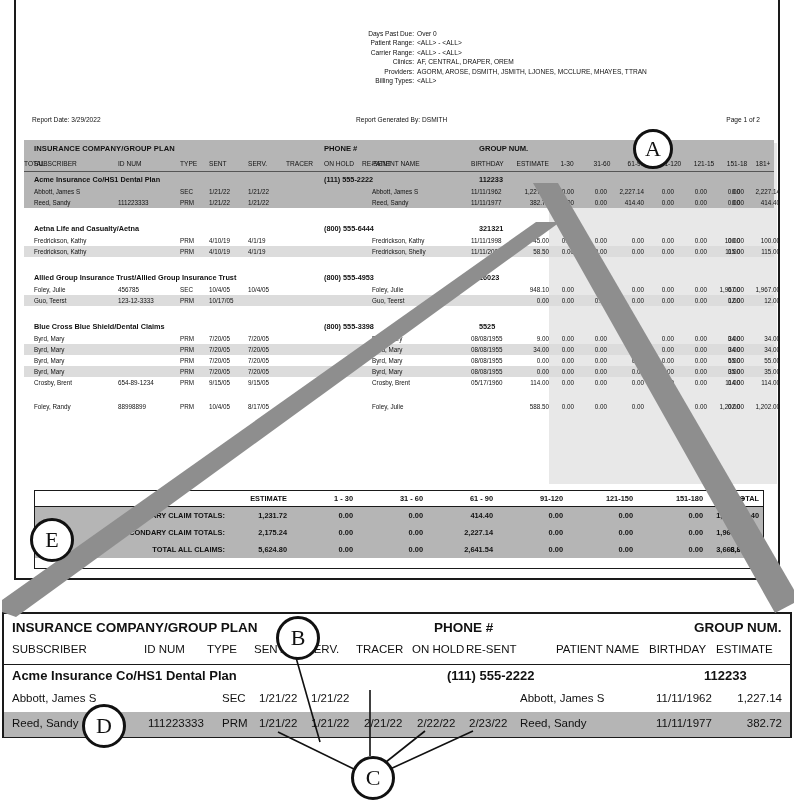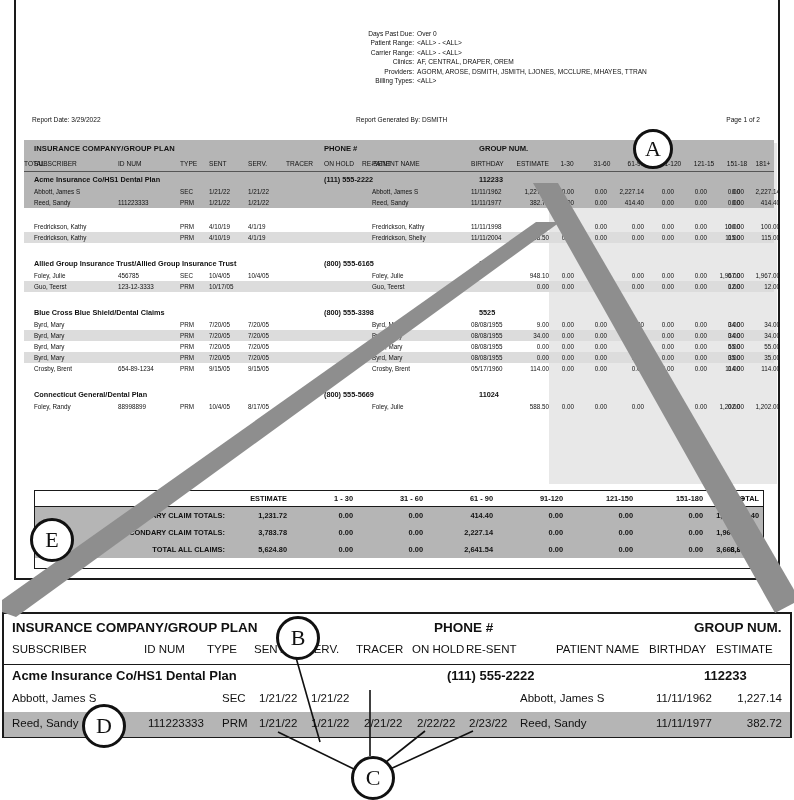--- a/index.html
+++ b/index.html
@@ -248,20 +248,25 @@
             <span class="n1">0.00</span>
             <span class="n2">0.00</span>
             <span class="n3">414.40</span>
             <span class="n4">0.00</span>
             <span class="n5">0.00</span>
             <span class="n6">0.00</span>
             <span class="n7" style="left: 686px; width: 34px; text-align: right;">0.00</span>
             <span class="n8" style="left: 716px; width: 40px; text-align: right;">414.40</span>
           </div>
           <div class="spacer"></div>
+          <div class="grp">
+            <span class="g-name">Aetna Life and Casualty/Aetna</span>
+            <span class="g-phone">(800) 555-6444</span>
+            <span class="g-num">321321</span>
+          </div>
           <div class="row">
             <span class="c-sub">Fredrickson, Kathy</span>
             <span class="c-id"></span>
             <span class="c-type">PRM</span>
             <span class="c-sent">4/10/19</span>
             <span class="c-serv">4/1/19</span>
             <span class="c-trac"></span>
             <span class="c-hold"></span>
             <span class="c-pat">Fredrickson, Kathy</span>
             <span class="c-bday">11/11/1998</span>
@@ -291,21 +296,21 @@
             <span class="n3">0.00</span>
             <span class="n4">0.00</span>
             <span class="n5">0.00</span>
             <span class="n6">0.00</span>
             <span class="n7" style="left: 686px; width: 34px; text-align: right;">115.00</span>
             <span class="n8" style="left: 716px; width: 40px; text-align: right;">115.00</span>
           </div>
           <div class="spacer"></div>
           <div class="grp">
             <span class="g-name">Allied Group Insurance Trust/Allied Group Insurance Trust</span>
-            <span class="g-phone">(800) 555-6165</span>
+            <span class="g-phone">(800) 555-4953</span>
             <span class="g-num">16023</span>
           </div>
           <div class="row">
             <span class="c-sub">Foley, Julie</span>
             <span class="c-id">456785</span>
             <span class="c-type">SEC</span>
             <span class="c-sent">10/4/05</span>
             <span class="c-serv">10/4/05</span>
             <span class="c-trac"></span>
             <span class="c-hold"></span>
@@ -441,25 +446,20 @@
             <span class="n1">0.00</span>
             <span class="n2">0.00</span>
             <span class="n3">0.00</span>
             <span class="n4">0.00</span>
             <span class="n5">0.00</span>
             <span class="n6">0.00</span>
             <span class="n7" style="left: 686px; width: 34px; text-align: right;">114.00</span>
             <span class="n8" style="left: 716px; width: 40px; text-align: right;">114.00</span>
           </div>
           <div class="spacer"></div>
-          <div class="grp">
-            <span class="g-name">Connecticut General/Dental Plan</span>
-            <span class="g-phone">(800) 555-5669</span>
-            <span class="g-num">11024</span>
-          </div>
           <div class="row">
             <span class="c-sub">Foley, Randy</span>
             <span class="c-id">88998899</span>
             <span class="c-type">PRM</span>
             <span class="c-sent">10/4/05</span>
             <span class="c-serv">8/17/05</span>
             <span class="c-trac"></span>
             <span class="c-hold"></span>
             <span class="c-pat">Foley, Julie</span>
             <span class="c-bday"></span>
@@ -496,21 +496,21 @@
             <span class="t-c2">0.00</span>
             <span class="t-c3">414.40</span>
             <span class="t-c4">0.00</span>
             <span class="t-c5">0.00</span>
             <span class="t-c6">0.00</span>
             <span class="t-c7">1,701.00</span>
             <span class="t-c8" style="left: 666px; width: 58px;">2,115.40</span>
           </div>
           <div class="tot-row">
             <span class="t-lbl">SECONDARY CLAIM TOTALS:</span>
-            <span class="t-est">3,783.78</span>
+            <span class="t-est">2,175.24</span>
             <span class="t-c1">0.00</span>
             <span class="t-c2">0.00</span>
             <span class="t-c3">2,227.14</span>
             <span class="t-c4">0.00</span>
             <span class="t-c5">0.00</span>
             <span class="t-c6">0.00</span>
             <span class="t-c7">1,967.00</span>
             <span class="t-c8" style="left: 666px; width: 58px;">4,194.14</span>
           </div>
           <div class="tot-row">

